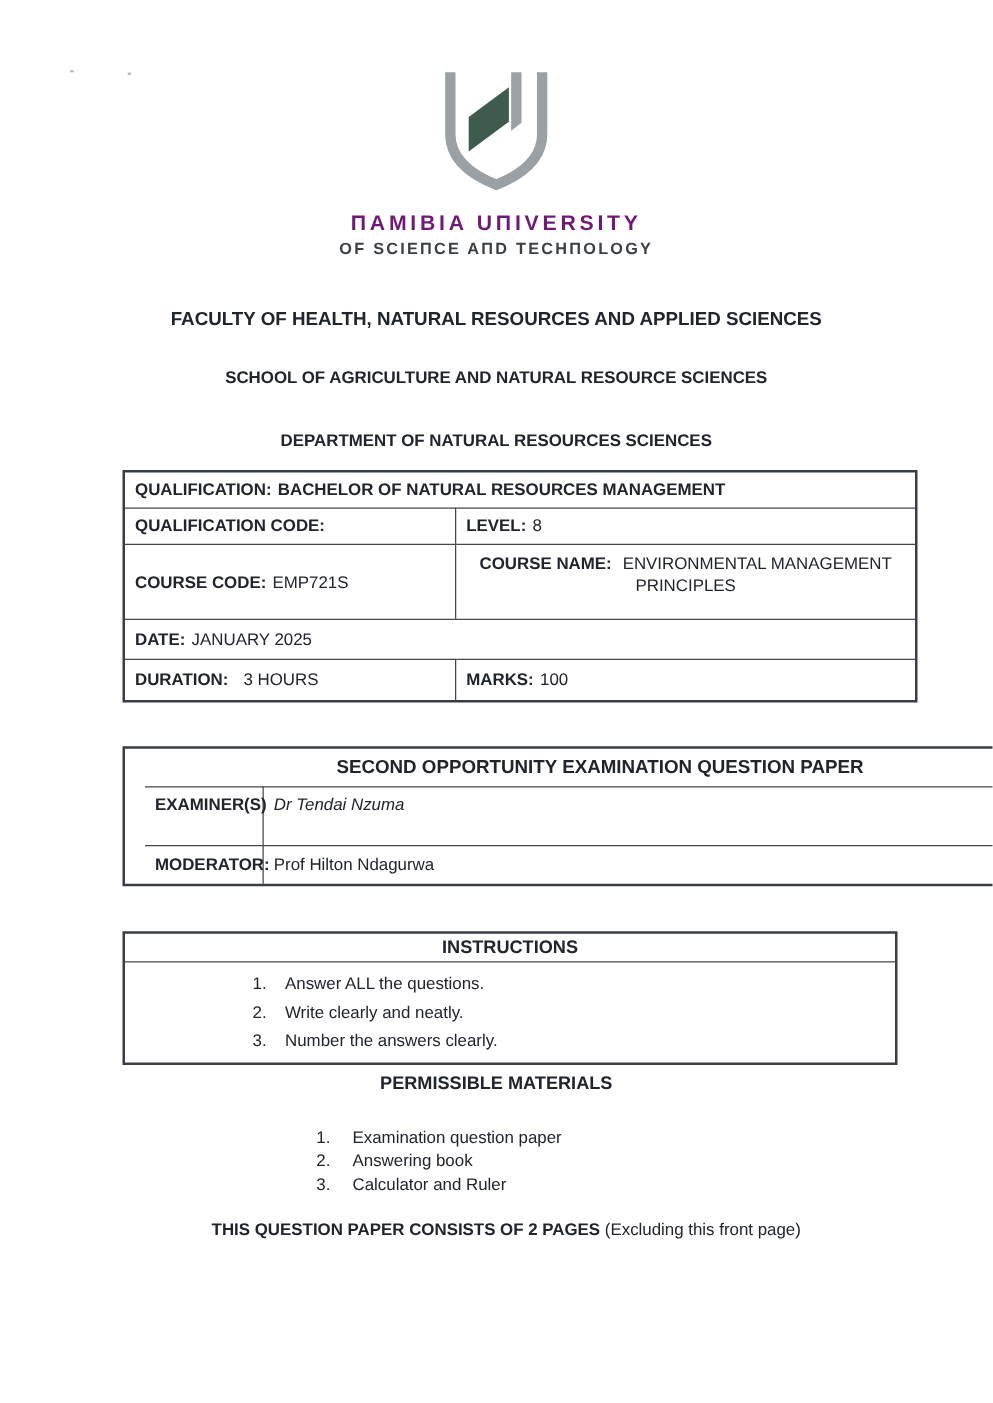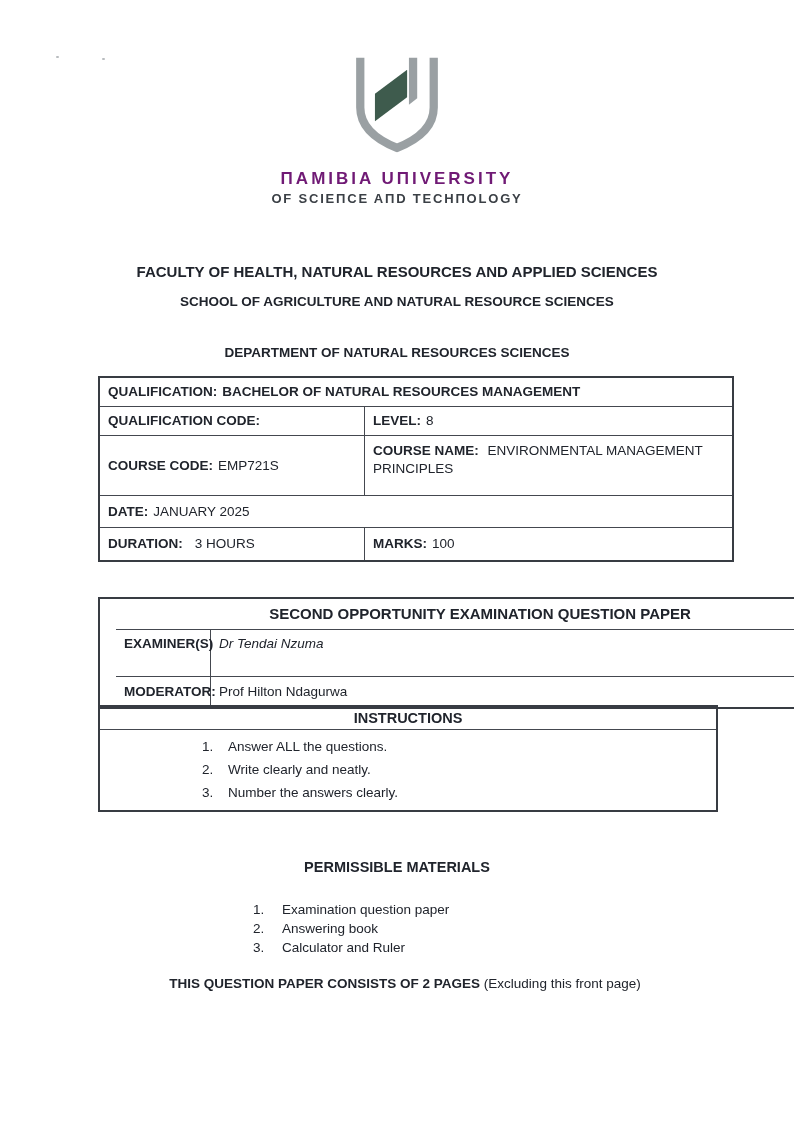--- a/index.html
+++ b/index.html
@@ -20,35 +20,35 @@
   .wordmark1{
     margin-top:12px;font-size:17px;font-weight:bold;letter-spacing:3px;
     color:#701a75;
   }
   .wordmark2{
     margin-top:2px;font-size:13px;font-weight:bold;letter-spacing:1.8px;
     color:#3b4046;
   }
 
   
-  #faculty{top:263px;font-size:15px;font-weight:bold;}
+  #faculty{top:247px;font-size:15px;font-weight:bold;}
   #school{top:294px;font-size:13.5px;font-weight:bold;}
   #dept{top:345px;font-size:13.5px;font-weight:bold;}
 
   
   .tbl{border:2px solid #383c43;box-sizing:border-box;font-size:13.5px;}
-  .cell{display:flex;align-items:center;padding:12px 8px;box-sizing:border-box;line-height:1.3;}
+  .cell{display:flex;align-items:center;padding:12px 8px;box-sizing:border-box;line-height:1.3;text-align:center;}
   .bt{border-top:1.5px solid #44484f;}
   .br{border-right:1.5px solid #44484f;}
   .lbl{font-weight:bold;white-space:pre;}
   .val{margin-left:5px;}
 
   #course-table{top:376px;left:98px;width:636px;display:grid;grid-template-columns:265px 1fr;}
   #exam-table{top:597px;left:98px;width:764px;display:grid;grid-template-columns:111px 1fr;}
-  #instructions-table{top:705px;left:98px;width:620px;}
+  #instructions-table{top:745px;left:98px;width:620px;}
 
   .row-title{justify-content:center;font-size:15px;font-weight:bold;}
   .top-align{align-items:flex-start;padding-top:5px;}
 
   .ins-header{height:22px;display:flex;align-items:center;justify-content:center;
     font-size:14.5px;font-weight:bold;border-bottom:1.5px solid #44484f;}
   .ins-body{padding:5px 0 6px 102px;}
   .li-row{display:flex;line-height:23px;font-size:13.5px;}
   .li-num{width:26px;}
 

